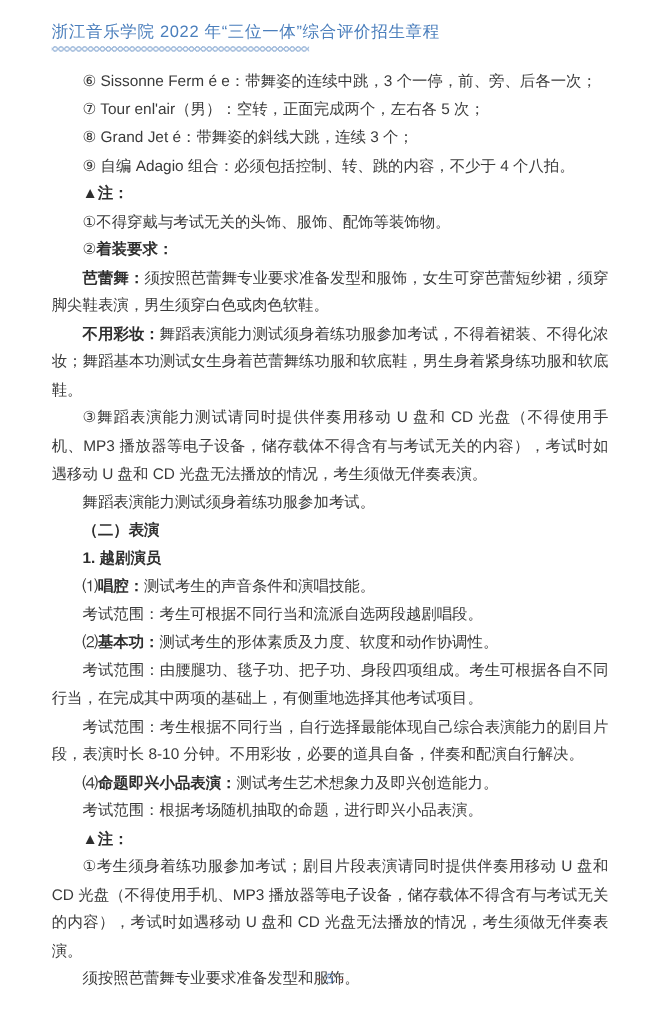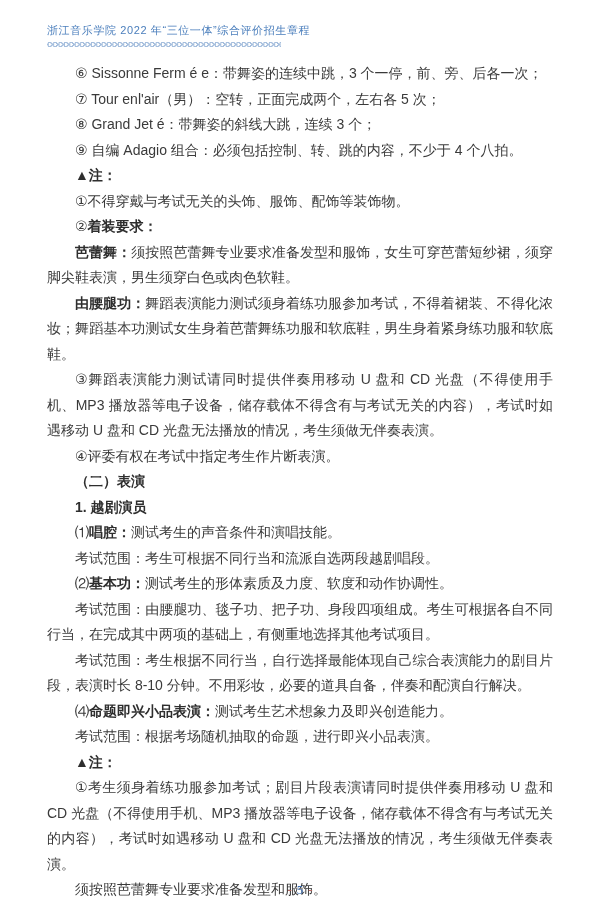--- a/index.html
+++ b/index.html
@@ -13,21 +13,21 @@
     width: 600px; height: 923px;
     background: #ffffff;
     overflow: hidden;
   }
   .header {
     position: absolute;
     left: 47px; top: 23px;
     width: 506px;
   }
   .header-title {
-    font-size: 11px;
+    font-size: 15px;
     line-height: 14px;
     color: #4a7ebc;
     letter-spacing: 0.6px;
     white-space: nowrap;
   }
   .header-chain {
     margin-top: 4px;
     width: 234px;
     height: 7px;
     background-image: radial-gradient(circle at 2.8px 3.5px,
@@ -75,23 +75,23 @@
 
   <div class="doc-body">
       <p><span>⑥ Sissonne Ferm é e：带舞姿的连续中跳，3 个一停，前、旁、后各一次；</span></p>
       <p><span>⑦ Tour enl'air（男）：空转，正面完成两个，左右各 5 次；</span></p>
       <p><span>⑧ Grand Jet é：带舞姿的斜线大跳，连续 3 个；</span></p>
       <p><span>⑨ 自编 Adagio 组合：必须包括控制、转、跳的内容，不少于 4 个八拍。</span></p>
       <p><span class="bold">▲注：</span></p>
       <p><span>①不得穿戴与考试无关的头饰、服饰、配饰等装饰物。</span></p>
       <p><span>②</span><span class="bold">着装要求：</span></p>
       <p><span class="bold">芭蕾舞：</span><span>须按照芭蕾舞专业要求准备发型和服饰，女生可穿芭蕾短纱裙，须穿脚尖鞋表演，男生须穿白色或肉色软鞋。</span></p>
-      <p><span class="bold">由腰腿功：</span><span>舞蹈表演能力测试须身着练功服参加考试，不得着裙装、不得化浓妆；舞蹈基本功测试女生身着芭蕾舞练功服和软底鞋，男生身着紧身练功服和软底鞋。</span></p>
+      <p><span class="bold">不用彩妆：</span><span>舞蹈表演能力测试须身着练功服参加考试，不得着裙装、不得化浓妆；舞蹈基本功测试女生身着芭蕾舞练功服和软底鞋，男生身着紧身练功服和软底鞋。</span></p>
       <p><span>③舞蹈表演能力测试请同时提供伴奏用移动 U 盘和 CD 光盘（不得使用手机、MP3 播放器等电子设备，储存载体不得含有与考试无关的内容），考试时如遇移动 U 盘和 CD 光盘无法播放的情况，考生须做无伴奏表演。</span></p>
-      <p><span>④评委有权在考试中指定考生作片断表演。</span></p>
+      <p><span>舞蹈表演能力测试须身着练功服参加考试。</span></p>
       <p><span class="bold">（二）表演</span></p>
       <p><span class="bold">1. 越剧演员</span></p>
       <p><span>⑴</span><span class="bold">唱腔：</span><span>测试考生的声音条件和演唱技能。</span></p>
       <p><span>考试范围：考生可根据不同行当和流派自选两段越剧唱段。</span></p>
       <p><span>⑵</span><span class="bold">基本功：</span><span>测试考生的形体素质及力度、软度和动作协调性。</span></p>
       <p><span>考试范围：由腰腿功、毯子功、把子功、身段四项组成。考生可根据各自不同行当，在完成其中两项的基础上，有侧重地选择其他考试项目。</span></p>
       <p><span>考试范围：考生根据不同行当，自行选择最能体现自己综合表演能力的剧目片段，表演时长 8-10 分钟。不用彩妆，必要的道具自备，伴奏和配演自行解决。</span></p>
       <p><span>⑷</span><span class="bold">命题即兴小品表演：</span><span>测试考生艺术想象力及即兴创造能力。</span></p>
       <p><span>考试范围：根据考场随机抽取的命题，进行即兴小品表演。</span></p>
       <p><span class="bold">▲注：</span></p>

